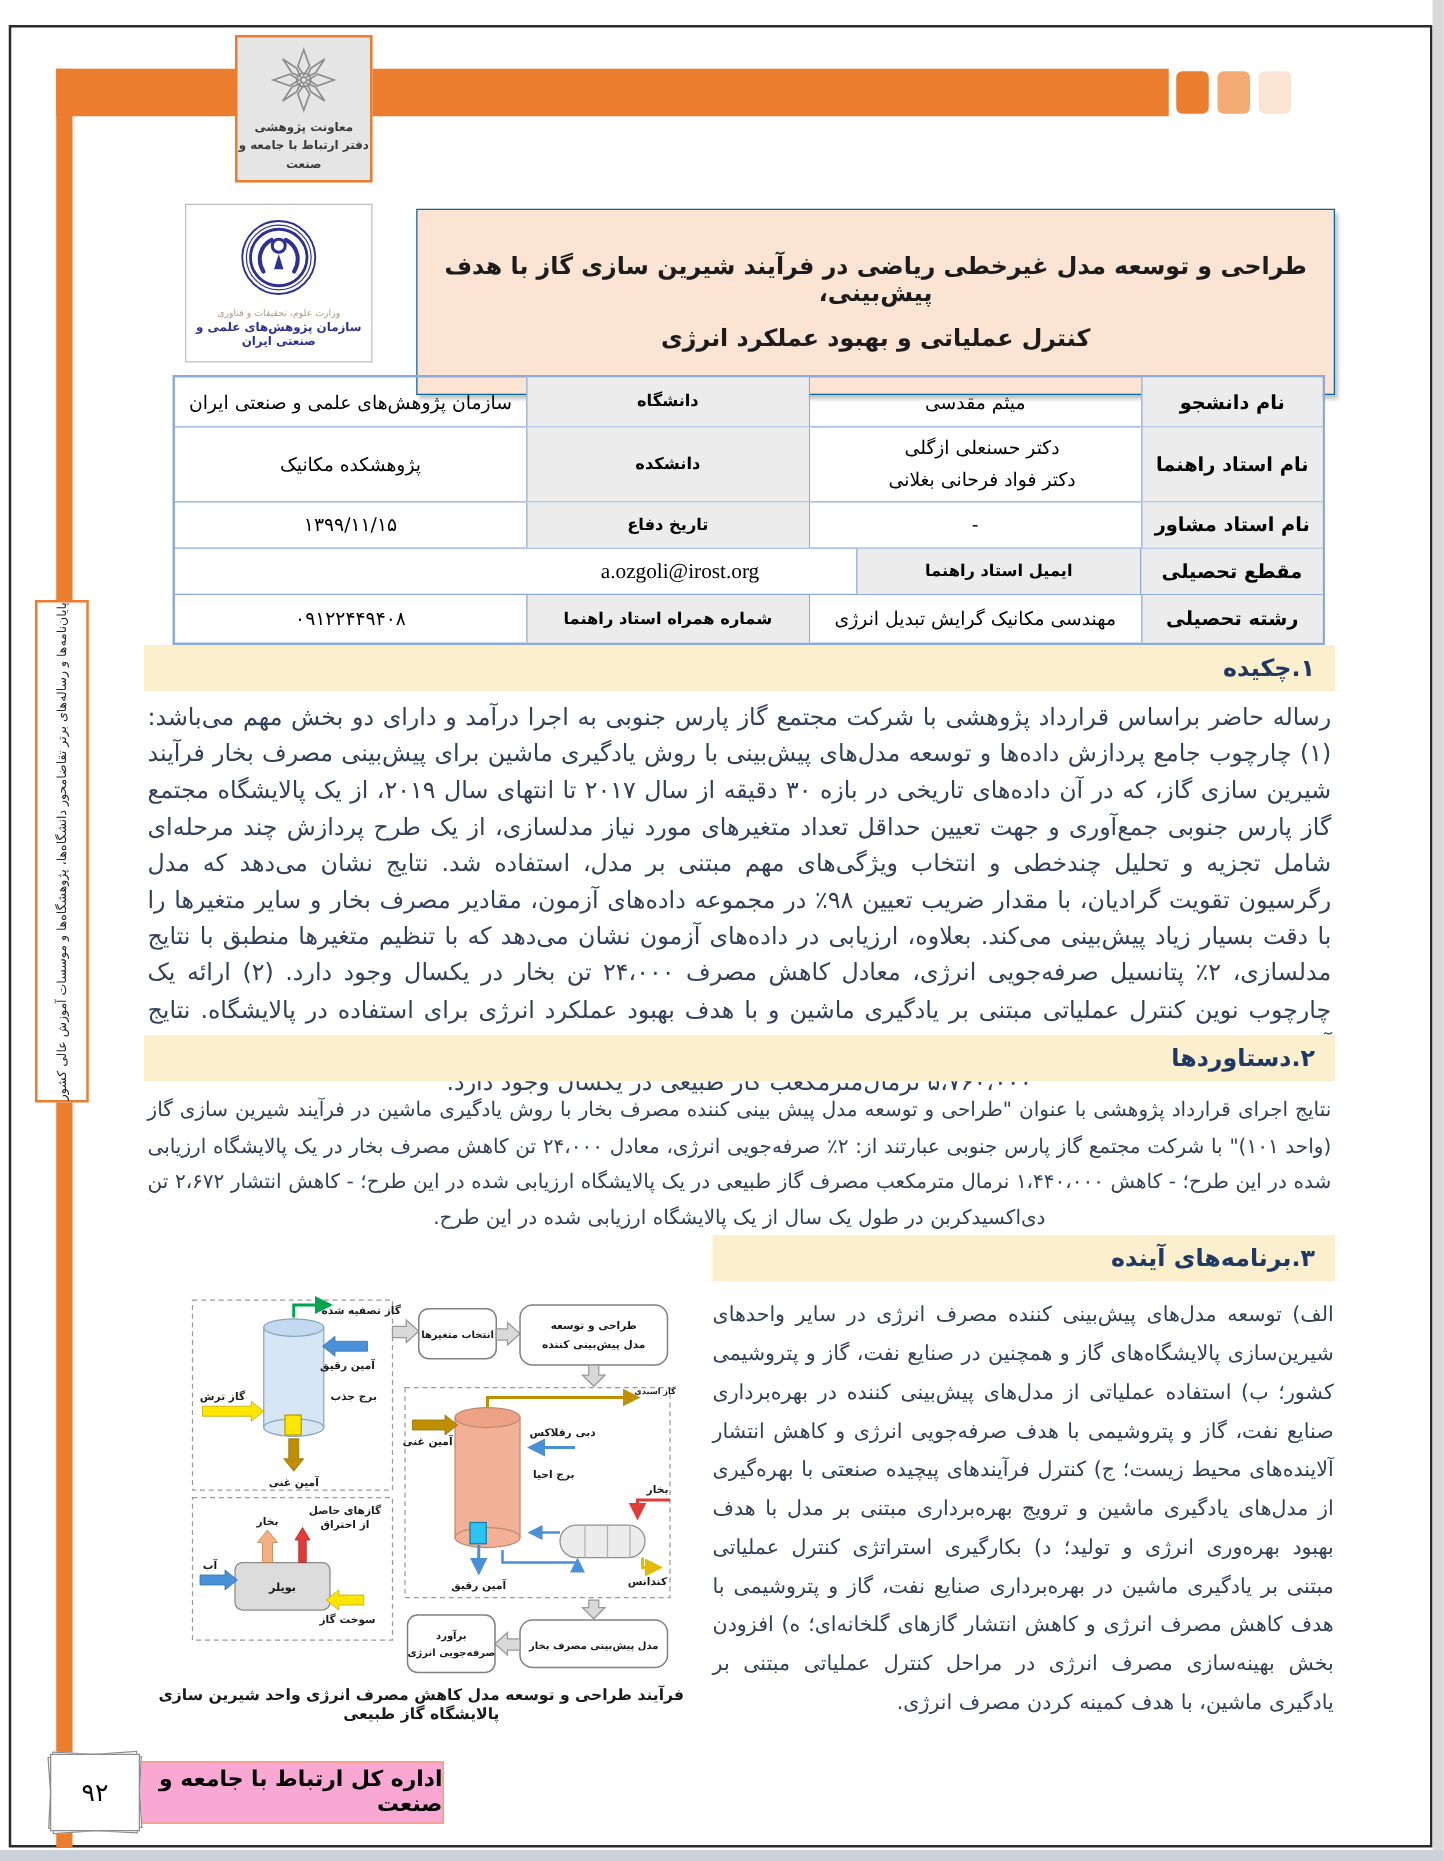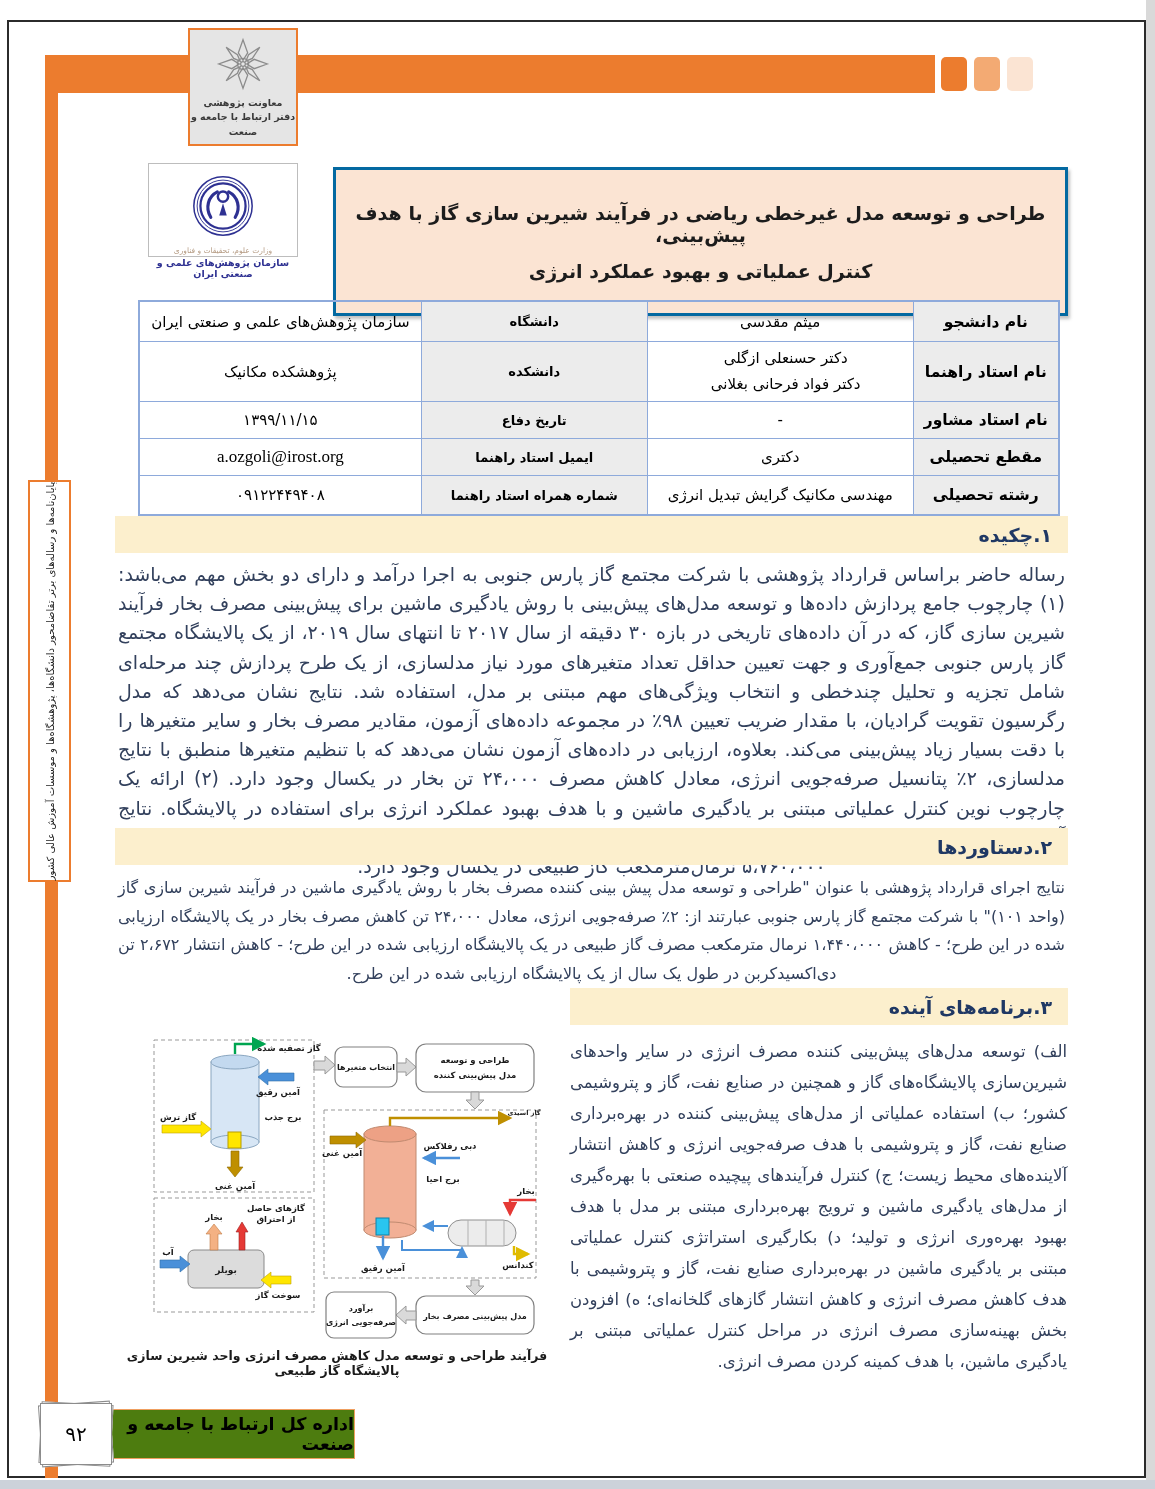--- a/index.html
+++ b/index.html
@@ -29,25 +29,25 @@
   .sq3{left:1007px;background:var(--accent-pale);}
   .dept-box{position:absolute;left:188px;top:28px;width:110px;height:118px;background:#e5e5e5;border:2px solid var(--accent);text-align:center;padding-top:6px;}
   .dept-box .cal{font-size:9.5px;font-weight:700;color:#3a3a3a;line-height:1.5;direction:rtl;}
 
   
   .side-box{position:absolute;left:28px;top:480px;width:43px;height:402px;background:#fff;border:2px solid var(--accent);}
   .side-box .rot{position:absolute;left:50%;top:50%;width:430px;transform:translate(-50%,-50%) rotate(-90deg);
     direction:rtl;text-align:center;white-space:nowrap;font-size:10px;color:#222;}
 
   
-  .irost-box{position:absolute;left:148px;top:163px;width:150px;height:94px;background:#fff;border:1px solid #bdbdbd;text-align:center;padding-top:10px;}
+  .irost-box{position:absolute;left:148px;top:163px;width:150px;height:127px;background:#fff;border:1px solid #bdbdbd;text-align:center;padding-top:10px;}
   .irost-box .l1{font-size:7.5px;color:#b49a82;direction:rtl;margin-top:4px;}
   .irost-box .l2{font-size:9.5px;font-weight:700;color:var(--navy);direction:rtl;margin-top:2px;}
   .title-block{position:absolute;left:333px;top:167px;width:735px;height:149px;background:var(--accent-pale);
-    border:3px solid #0369a1;box-shadow:2px 3px 3px rgba(120,120,120,.45);
+    border:1px solid #0369a1;box-shadow:2px 3px 3px rgba(120,120,120,.45);
     display:flex;flex-direction:column;justify-content:center;gap:14px;text-align:center;direction:rtl;}
   .title-block div{font-size:19px;font-weight:700;color:#1c1c1c;}
 
   
   .info-table{position:absolute;left:138px;top:300px;width:922px;direction:rtl;border:2px solid var(--tborder);}
   .t-row{display:flex;border-bottom:1px solid var(--tborder);}
   .t-row:last-child{border-bottom:none;}
   .cell{display:flex;flex-direction:column;justify-content:center;text-align:center;border-left:1px solid var(--tborder);padding:2px 6px;}
   .t-row .cell:last-child{border-left:none;}
   .c-la{width:146px;background:#ececec;font-weight:700;font-size:15.5px;color:#000;}
@@ -69,21 +69,21 @@
   .para-achv{left:118px;top:874px;width:947px;font-size:16px;line-height:28.5px;text-align-last:center;}
   .para-future{left:570px;top:1036px;width:497px;font-size:16.5px;line-height:31px;}
 
   
   .figure{position:absolute;left:126px;top:1032px;width:422px;}
   .figure svg{display:block;}
   .fig-caption{margin-top:4px;text-align:center;direction:rtl;font-size:12.5px;font-weight:700;color:#1a1a1a;}
   .svgtxt{font-family:"DejaVu Sans",sans-serif;font-weight:700;fill:#1a1a1a;direction:rtl;}
 
   
-  .footer-box{position:absolute;left:103px;top:1409px;width:252px;height:50px;background:#4d7c0f;border:1.5px solid #ef9f60;
+  .footer-box{position:absolute;left:103px;top:1409px;width:252px;height:50px;background:#f9a8d4;border:1.5px solid #ef9f60;
     display:flex;align-items:center;justify-content:center;direction:rtl;font-size:17.5px;font-weight:700;color:#000;}
   .pagenum{position:absolute;left:40px;top:1403px;width:72px;height:62px;border-radius:31px;}
   .pagenum .layer{position:absolute;inset:0;background:#fff;border:1.5px solid #8c8c8c;}
   .pagenum .l1{transform:rotate(-4deg);}
   .pagenum .l2{transform:rotate(3deg);}
   .pagenum .top{display:flex;align-items:center;justify-content:center;font-size:20px;color:#000;}
 </style>
 </head>
 <body>
 
@@ -166,21 +166,20 @@
       <div class="cell c-vb">پژوهشکده مکانیک</div>
     </div>
     <div class="t-row r3">
       <div class="cell c-la">نام استاد مشاور</div>
       <div class="cell c-va">-</div>
       <div class="cell c-lb">تاریخ دفاع</div>
       <div class="cell c-vb">۱۳۹۹/۱۱/۱۵</div>
     </div>
     <div class="t-row r4">
       <div class="cell c-la">مقطع تحصیلی</div>
-      <div class="cell c-va">دکتری</div>
       <div class="cell c-lb">ایمیل استاد راهنما</div>
       <div class="cell c-vb latin">a.ozgoli@irost.org</div>
     </div>
     <div class="t-row r5">
       <div class="cell c-la">رشته تحصیلی</div>
       <div class="cell c-va">مهندسی مکانیک گرایش تبدیل انرژی</div>
       <div class="cell c-lb">شماره همراه استاد راهنما</div>
       <div class="cell c-vb">۰۹۱۲۲۴۴۹۴۰۸</div>
     </div>
   </div>

